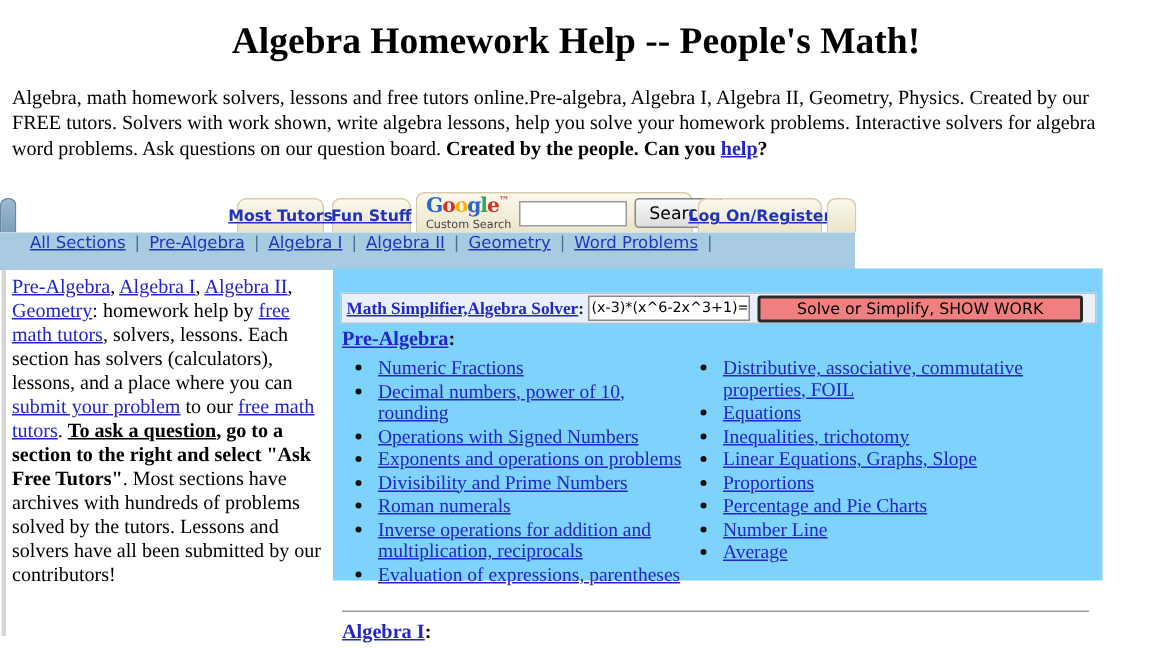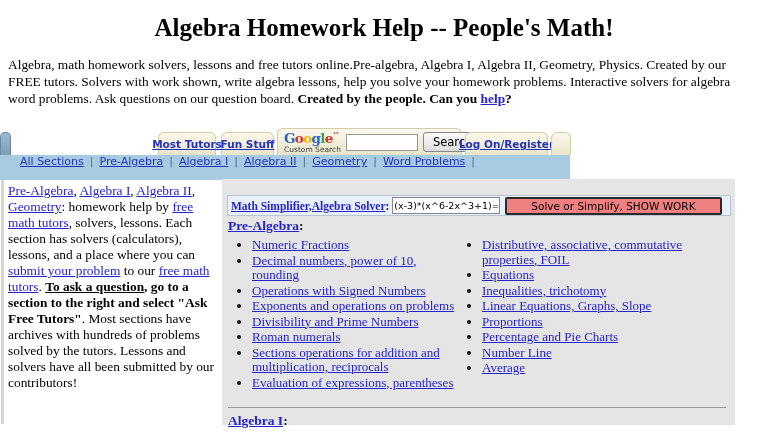--- a/index.html
+++ b/index.html
@@ -36,21 +36,21 @@
 
   .strip{position:absolute;left:0;top:32px;width:570px;height:25px;background:#a9cbe2;display:flex;align-items:flex-start;padding-left:20px;box-sizing:border-box;}
   .navlink{font-family:"DejaVu Sans",sans-serif;font-size:11px;font-weight:500;color:#2233bb;text-decoration:underline;margin-right:6px;white-space:nowrap;}
   .sep{font-family:"DejaVu Sans",sans-serif;font-size:11px;color:#4a6e90;margin-right:6px;}
 
   
   .content{position:absolute;top:180px;left:0;width:768px;height:252px;}
   .vline{position:absolute;left:1px;top:0px;width:3px;height:244px;background:#d6d6d6;}
   .sidebar{position:absolute;left:8px;top:3px;width:212px;font-size:13.4px;line-height:16px;color:#000;}
 
-  .main{position:absolute;left:222px;top:-1px;width:513px;height:246px;background:#e5e5e5;}
+  .main{position:absolute;left:222px;top:-1px;width:513px;height:208px;background:#7dd3fc;}
   .solver{position:absolute;left:5px;top:16px;width:504px;height:21px;background:#e8f1fb;border:1px solid #b9c5d5;box-sizing:border-box;display:flex;align-items:center;padding-left:3px;}
   .solver-label{font-size:11.5px;font-weight:bold;color:#2424c8;text-decoration:underline;white-space:nowrap;}
   .solver-colon{font-size:11.5px;font-weight:bold;color:#222;margin-right:3px;}
   .solver-input{width:104px;height:15px;border:1px solid #888;font-family:"DejaVu Sans",sans-serif;font-size:9.5px;padding:0 1px;background:#fff;}
   .solver-btn{margin-left:5px;background:#f08080;border:2px solid #2a2a2a;border-radius:2px;font-family:"DejaVu Sans",sans-serif;font-size:10.5px;color:#000;padding:0 24px;height:18px;white-space:nowrap;}
 
   .sec-head{position:absolute;left:6px;font-size:13.5px;font-weight:bold;}
   .sec-head .colon{color:#111;}
   .head-pre{top:39px;}
   .head-alg1{top:234px;}
@@ -134,21 +134,21 @@
     </div>
 
     <div class="cols">
       <ul class="col col1">
         <li><a class="lnk">Numeric Fractions</a></li>
         <li><a class="lnk">Decimal numbers, power of 10, rounding</a></li>
         <li><a class="lnk">Operations with Signed Numbers</a></li>
         <li><a class="lnk">Exponents and operations on problems</a></li>
         <li><a class="lnk">Divisibility and Prime Numbers</a></li>
         <li><a class="lnk">Roman numerals</a></li>
-        <li><a class="lnk">Sections operations for addition and multiplication, reciprocals</a></li>
+        <li><a class="lnk">Inverse operations for addition and multiplication, reciprocals</a></li>
         <li><a class="lnk">Evaluation of expressions, parentheses</a></li>
       </ul>
       <ul class="col col2">
         <li><a class="lnk">Distributive, associative, commutative properties, FOIL</a></li>
         <li><a class="lnk">Equations</a></li>
         <li><a class="lnk">Inequalities, trichotomy</a></li>
         <li><a class="lnk">Linear Equations, Graphs, Slope</a></li>
         <li><a class="lnk">Proportions</a></li>
         <li><a class="lnk">Percentage and Pie Charts</a></li>
         <li><a class="lnk">Number Line</a></li>

